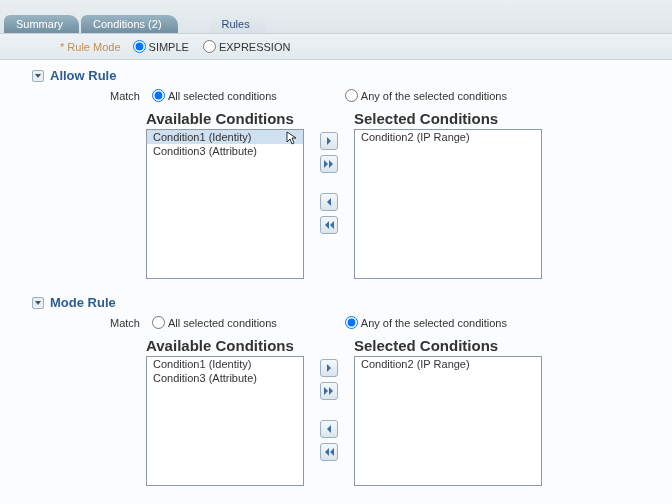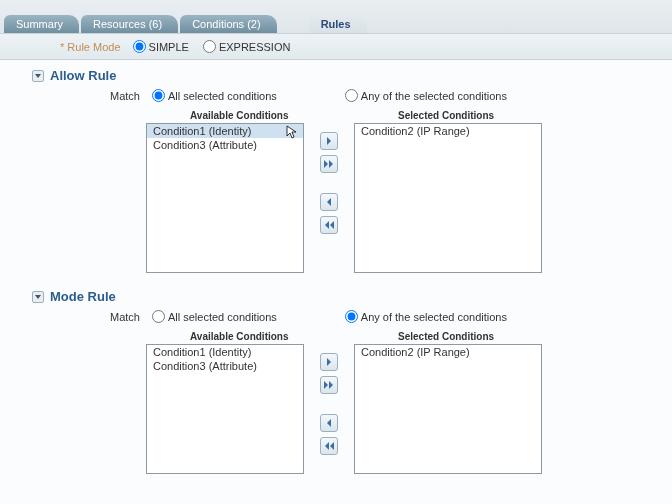--- a/index.html
+++ b/index.html
@@ -24,21 +24,21 @@
     background: linear-gradient(#9ab4c2, #6f8fa0);
     color: #fff;
     font-size: 11px;
     border-radius: 6px 10px 0 0;
     margin-right: 2px;
     cursor: pointer;
   }
   .tab.active {
     background: linear-gradient(#e4ebef, #d8e1e7);
     color: #2c4a78;
-    font-weight: bold;
+    font-weight: normal;
     margin-left: 30px;
   }
   .subbar {
     background: linear-gradient(#edf2f5, #e2eaee);
     border-bottom: 1px solid #c9d2d8;
     padding: 6px 0 6px 60px;
     display: flex;
     align-items: flex-end;
   }
   .subbar-label {
@@ -82,23 +82,22 @@
   .match-row .lbl { margin-right: 4px; }
   .match-row .opt2 { margin-left: 50px; }
   .lists-row {
     display: flex;
     align-items: flex-start;
     margin-left: 136px;
   }
   .col { display: flex; flex-direction: column; }
   .col-label {
     font-weight: bold;
-    font-size: 10px;
+    font-size: 15px;
     margin-bottom: 2px;
-    margin-left: 44px;
   }
   .listbox {
     width: 168px;
     height: 150px;
     border: 1px solid #8f99a3;
     background: #fff;
     overflow: auto;
     font-size: 11px;
   }
   .listbox.left { width: 158px; }
@@ -134,21 +133,20 @@
     align-items: center; justify-content: center;
     cursor: pointer;
   }
   .tbtn svg { display:block; }
 </style>
 </head>
 <body>
 
 <div class="tabs">
   <div class="tab">Summary</div>
-  <div class="tab">Resources (6)</div>
   <div class="tab">Conditions (2)</div>
   <div class="tab active">Rules</div>
 </div>
 
 <div class="subbar">
   <span class="subbar-label">* Rule Mode</span>
   <label class="radio-inline">
     <input type="radio" name="rulemode" checked="" style="">
     <span>SIMPLE</span>
   </label>

